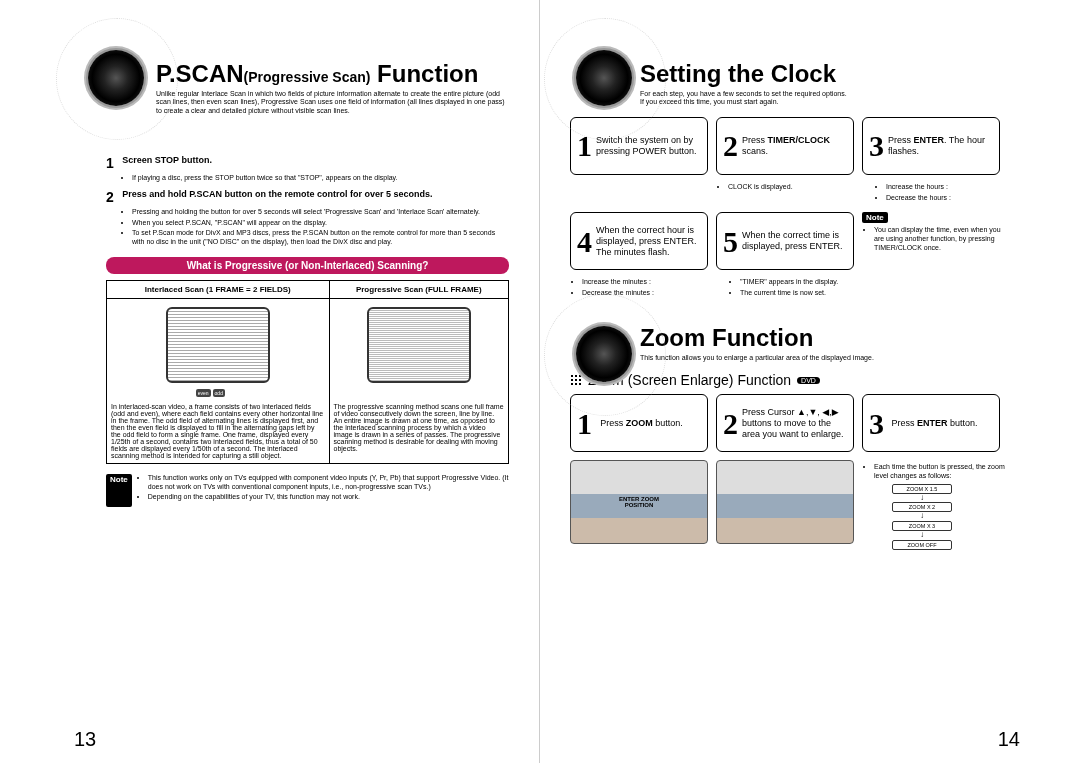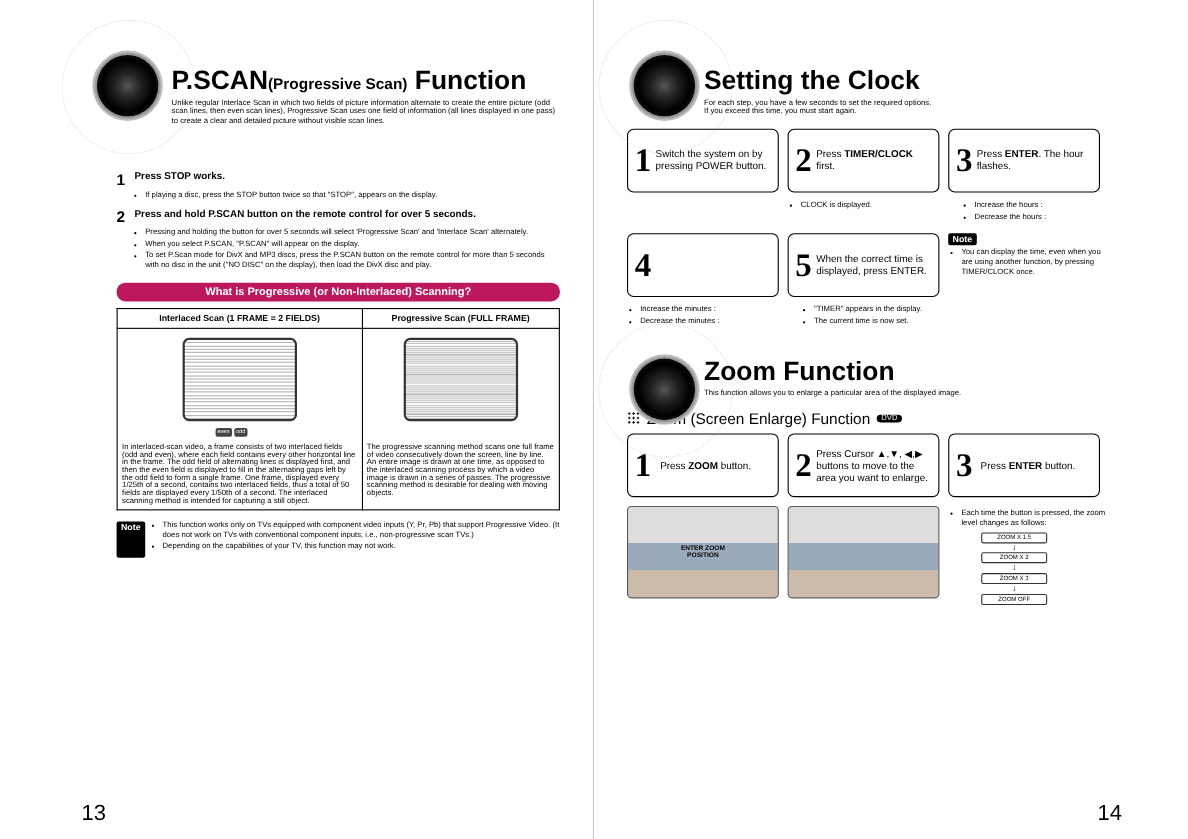--- a/index.html
+++ b/index.html
@@ -150,21 +150,21 @@
 
     <h1 class="title" style="margin-left:50px;">
       <span>P.SCAN</span><span class="sub">(Progressive Scan)</span><span> Function</span>
     </h1>
     <div class="intro" style="margin-left:50px;">Unlike regular Interlace Scan in which two fields of picture information alternate to create the entire picture (odd scan lines, then even scan lines), Progressive Scan uses one field of information (all lines displayed in one pass) to create a clear and detailed picture without visible scan lines.</div>
 
     <div style="height:30px"></div>
 
     <div>
       <span class="stepnum">1</span>
-      <span class="b" style="font-size:9px;">Press STOP works.</span>
+      <span class="b" style="font-size:9px;">Screen STOP button.</span>
       <ul class="bul" style="margin-left:14px;">
         <li>If playing a disc, press the STOP button twice so that "STOP", appears on the display.</li>
       </ul>
     </div>
 
     <div style="margin-top:6px;">
       <span class="stepnum">2</span>
       <span class="b" style="font-size:9px;">Press and hold P.SCAN button on the remote control for over 5 seconds.</span>
       <ul class="bul" style="margin-left:14px;">
         <li>Pressing and holding the button for over 5 seconds will select 'Progressive Scan' and 'Interlace Scan' alternately.</li>
@@ -222,38 +222,39 @@
       <span>If you exceed this time, you must start again.</span>
     </div>
 
     <div class="clock-grid">
       <div class="stepbox">
         <div class="bignum">1</div>
         <div class="txt">Switch the system on by pressing POWER button.</div>
       </div>
       <div class="stepbox">
         <div class="bignum">2</div>
-        <div class="txt"><span>Press </span><span class="b">TIMER/CLOCK</span><span> first.</span></div>
+        <div class="txt"><span>Press </span><span class="b">TIMER/CLOCK</span><span> scans.</span></div>
       </div>
       <div class="stepbox">
         <div class="bignum">3</div>
         <div class="txt"><span>Press </span><span class="b">ENTER</span><span>. The hour flashes.</span></div>
       </div>
 
       <div style="width:138px;"></div>
       <ul class="bul" style="width:138px; margin:0;">
         <li>CLOCK is displayed.</li>
       </ul>
       <ul class="bul" style="width:138px; margin:0;">
         <li>Increase the hours :</li>
         <li>Decrease the hours :</li>
       </ul>
 
       <div class="stepbox">
         <div class="bignum">4</div>
+        <div class="txt">When the correct hour is displayed, press ENTER. The minutes flash.</div>
       </div>
       <div class="stepbox">
         <div class="bignum">5</div>
         <div class="txt">When the correct time is displayed, press ENTER.</div>
       </div>
       <div class="rightcol">
         <span class="note-tag">Note</span>
         <ul class="bul">
             <li>You can display the time, even when you are using another function, by pressing TIMER/CLOCK once.</li>
           </ul>

